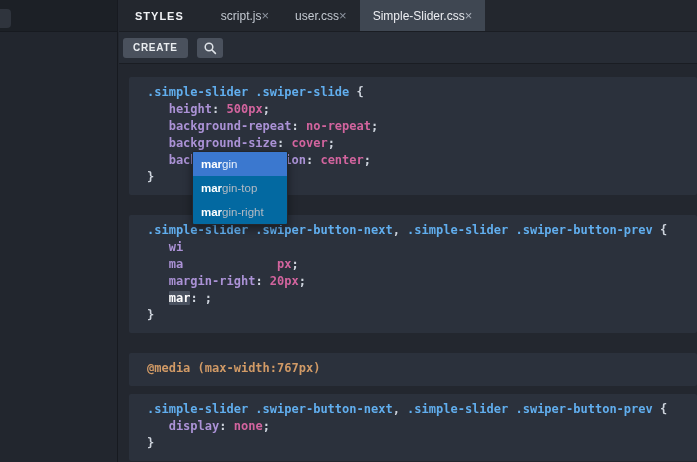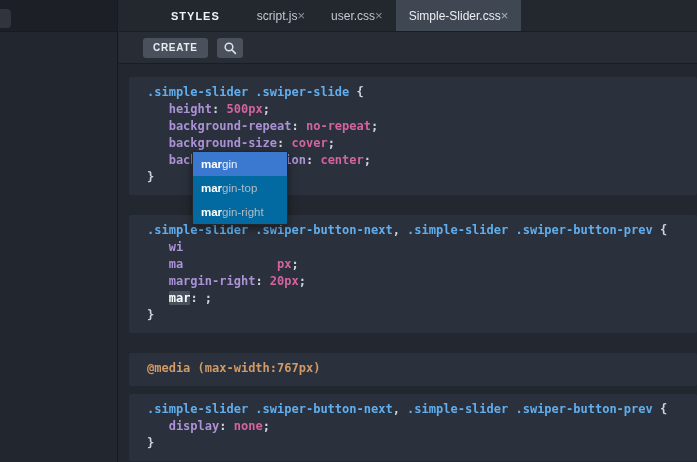--- a/index.html
+++ b/index.html
@@ -14,29 +14,29 @@
     background:#22262e; border-right:1px solid #171a20; }
   .sidebar-top { position:absolute; left:0; top:0; width:100%; height:32px;
     background:#1c2026; border-bottom:1px solid #171a20; }
   .corner-handle { position:absolute; left:0; top:9px; width:11px; height:19px;
     background:#2f343d; border-radius:0 4px 4px 0; }
   
   .main { position:absolute; left:119px; top:0; right:0; bottom:0; }
   .tabbar { height:32px; background:#23272e; border-bottom:1px solid #1a1d23;
     display:flex; align-items:stretch; padding-left:16px; }
   .styles-label { align-self:center; font-size:11px; font-weight:bold;
-    letter-spacing:1px; color:#f0f2f5; margin-right:24px;margin-left:36px; }
+    letter-spacing:1px; color:#f0f2f5; margin-right:24px; }
   .tabs { display:flex; align-items:stretch; }
   .tab { display:flex; align-items:center; padding:0 13px;
     font-size:12px; color:#c3c9d1; cursor:default; white-space:nowrap; }
   .tab.active { background:#3f4752; color:#eceef2; }
   .tab-close { color:#8d949f; font-size:13px; line-height:1; }
   .tab.active .tab-close { color:#aab1bb; }
   .toolbar { height:32px; background:#272c35; border-bottom:1px solid #1a1d23;
-    display:flex; align-items:center; gap:9px; padding-left:24px; }
+    display:flex; align-items:center; gap:9px; padding-left:4px; }
   .create-btn { background:#4a515d; border:none; border-radius:3px;
     color:#e9ecef; font-family:inherit; font-size:10px; font-weight:bold;
     letter-spacing:.7px; height:20px; padding:0 10px; display:flex; align-items:center; }
   .search-btn { background:#4a515d; border:none; border-radius:3px;
     width:26px; height:20px; display:flex; align-items:center; justify-content:center; }
   
   .editor { position:absolute; left:0; top:65px; right:0; bottom:0;
     background:#23272f; padding:12px 0 0 10px; overflow:hidden; }
   .code-block { background:#2b313c; border-radius:2px;
     padding:7px 10px 9px 18px; margin-bottom:20px;

